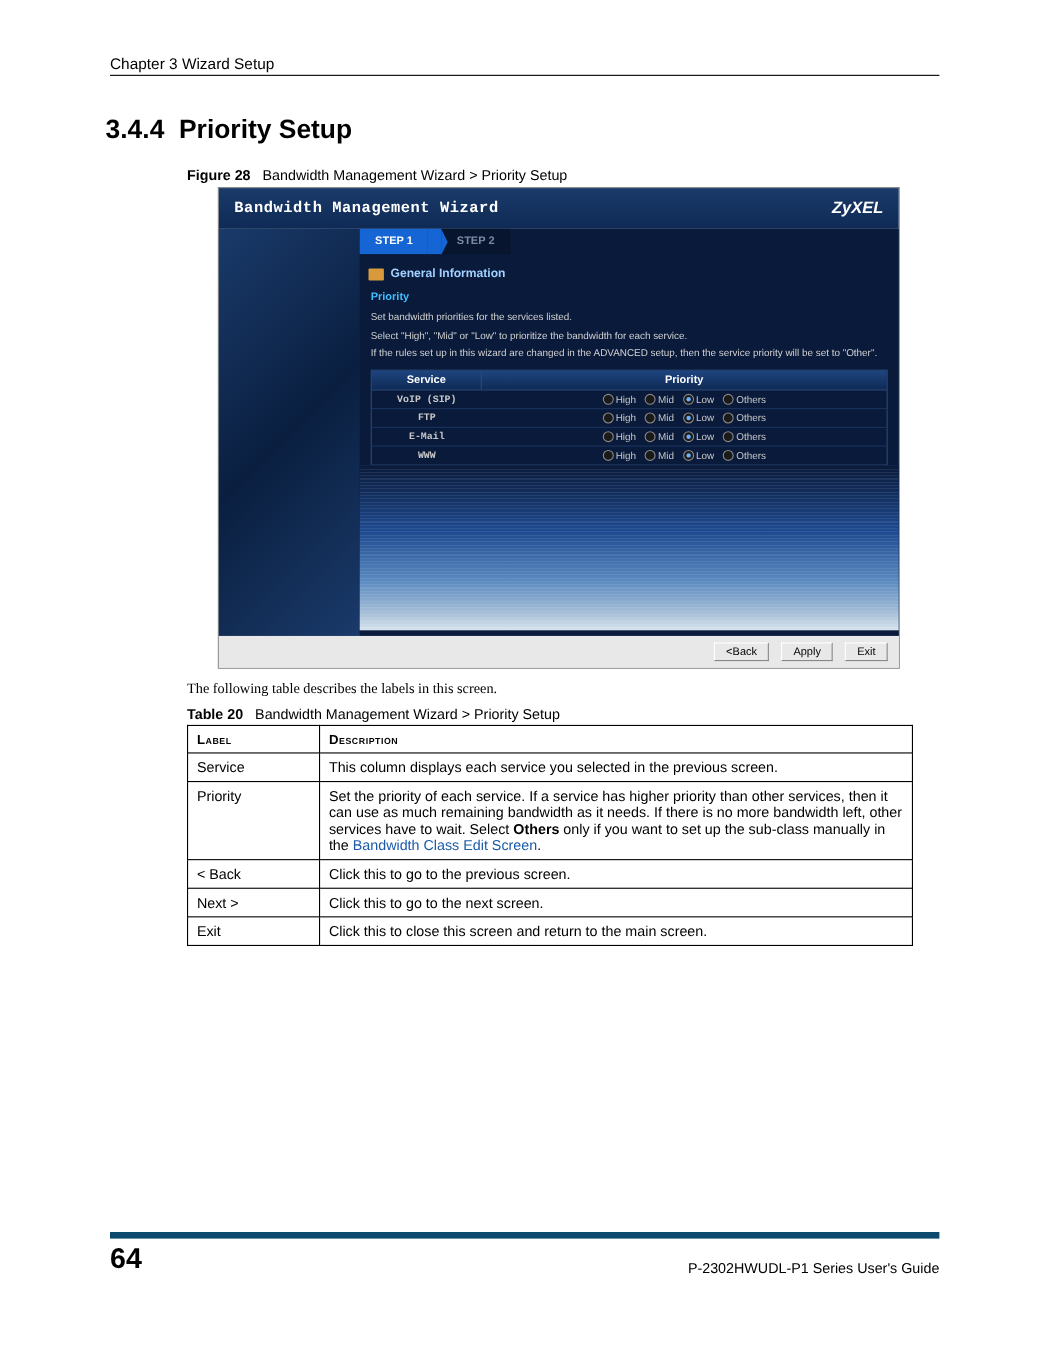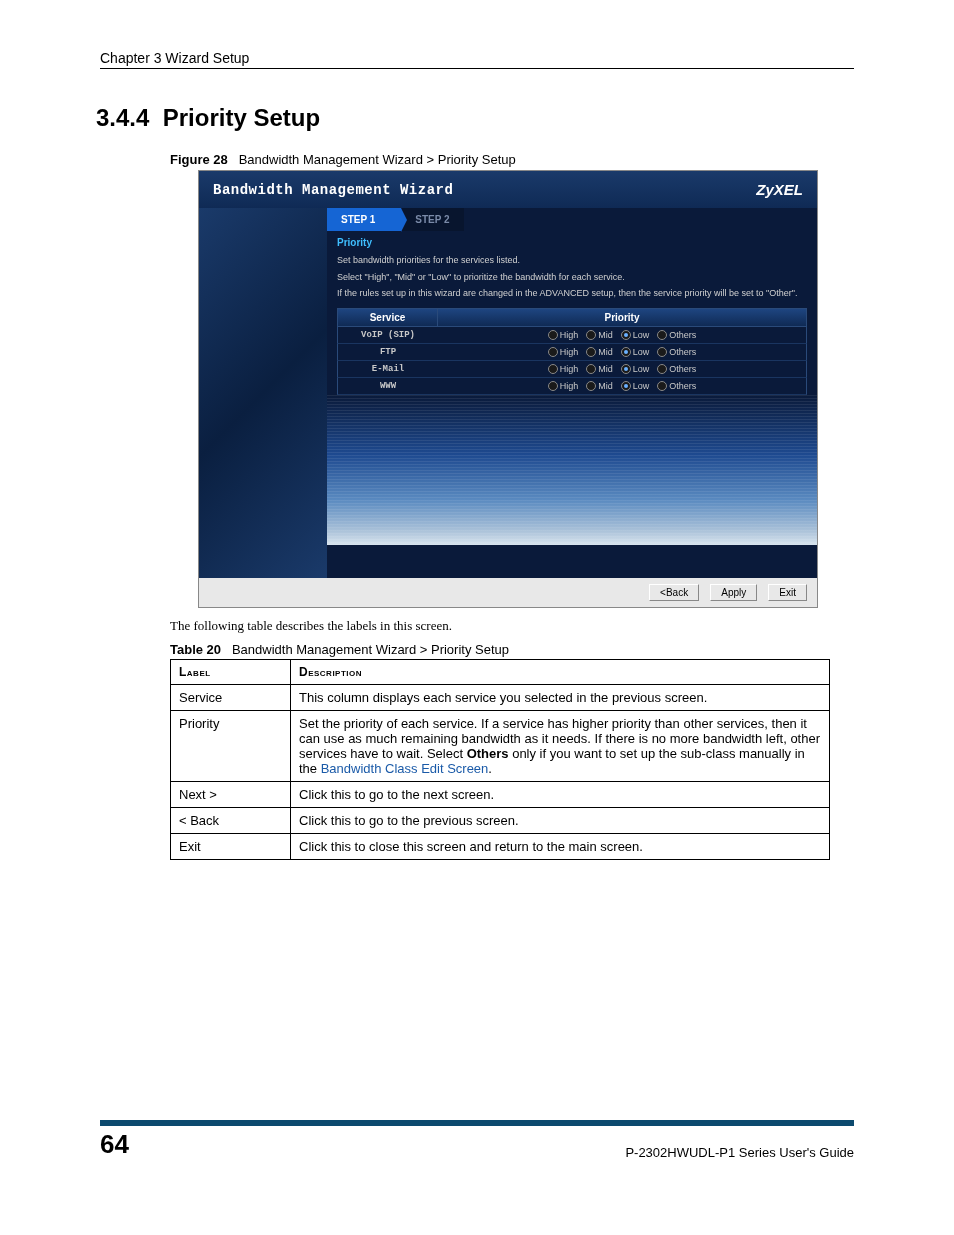--- a/index.html
+++ b/index.html
@@ -216,20 +216,24 @@
     <span class="brand">ZyXEL</span>
   </div>
   <div class="wizard-body">
     <div class="wizard-left"></div>
     <div class="wizard-main">
       <div class="step-bar">
         <div class="step active">STEP 1</div>
         <div class="arrow-gap"></div>
         <div class="step">STEP 2</div>
       </div>
+      <div class="subhead">
+        <span class="folder-icon"></span>
+        <span>General Information</span>
+      </div>
       <div class="priority-heading">Priority</div>
       <div class="wizard-text">Set bandwidth priorities for the services listed.</div>
       <div class="wizard-text">Select "High", "Mid" or "Low" to prioritize the bandwidth for each service.</div>
       <div class="wizard-text">If the rules set up in this wizard are changed in the ADVANCED setup, then the service priority will be set to "Other".</div>
 
       <div class="priority-table">
         <div class="priority-th">
           <div class="pt-col-service">Service</div>
           <div class="pt-col-priority">Priority</div>
         </div>
@@ -344,26 +348,26 @@
   </tr>
   <tr>
     <td>Service</td>
     <td>This column displays each service you selected in the previous screen.</td>
   </tr>
   <tr>
     <td>Priority</td>
     <td><span>Set the priority of each service. If a service has higher priority than other services, then it can use as much remaining bandwidth as it needs. If there is no more bandwidth left, other services have to wait. Select </span><b>Others</b><span> only if you want to set up the sub-class manually in the </span><span class="link-text">Bandwidth Class Edit Screen</span><span>.</span></td>
   </tr>
   <tr>
+    <td>&lt; Back</td>
+    <td>Click this to go to the previous screen.</td>
+  </tr>
+  <tr>
     <td>Next &gt;</td>
     <td>Click this to go to the next screen.</td>
-  </tr>
-  <tr>
-    <td>&lt; Back</td>
-    <td>Click this to go to the previous screen.</td>
   </tr>
   <tr>
     <td>Exit</td>
     <td>Click this to close this screen and return to the main screen.</td>
   </tr>
 </tbody>
   </table>
 
 <div class="page-footer">
   <span class="page-no">64</span>

